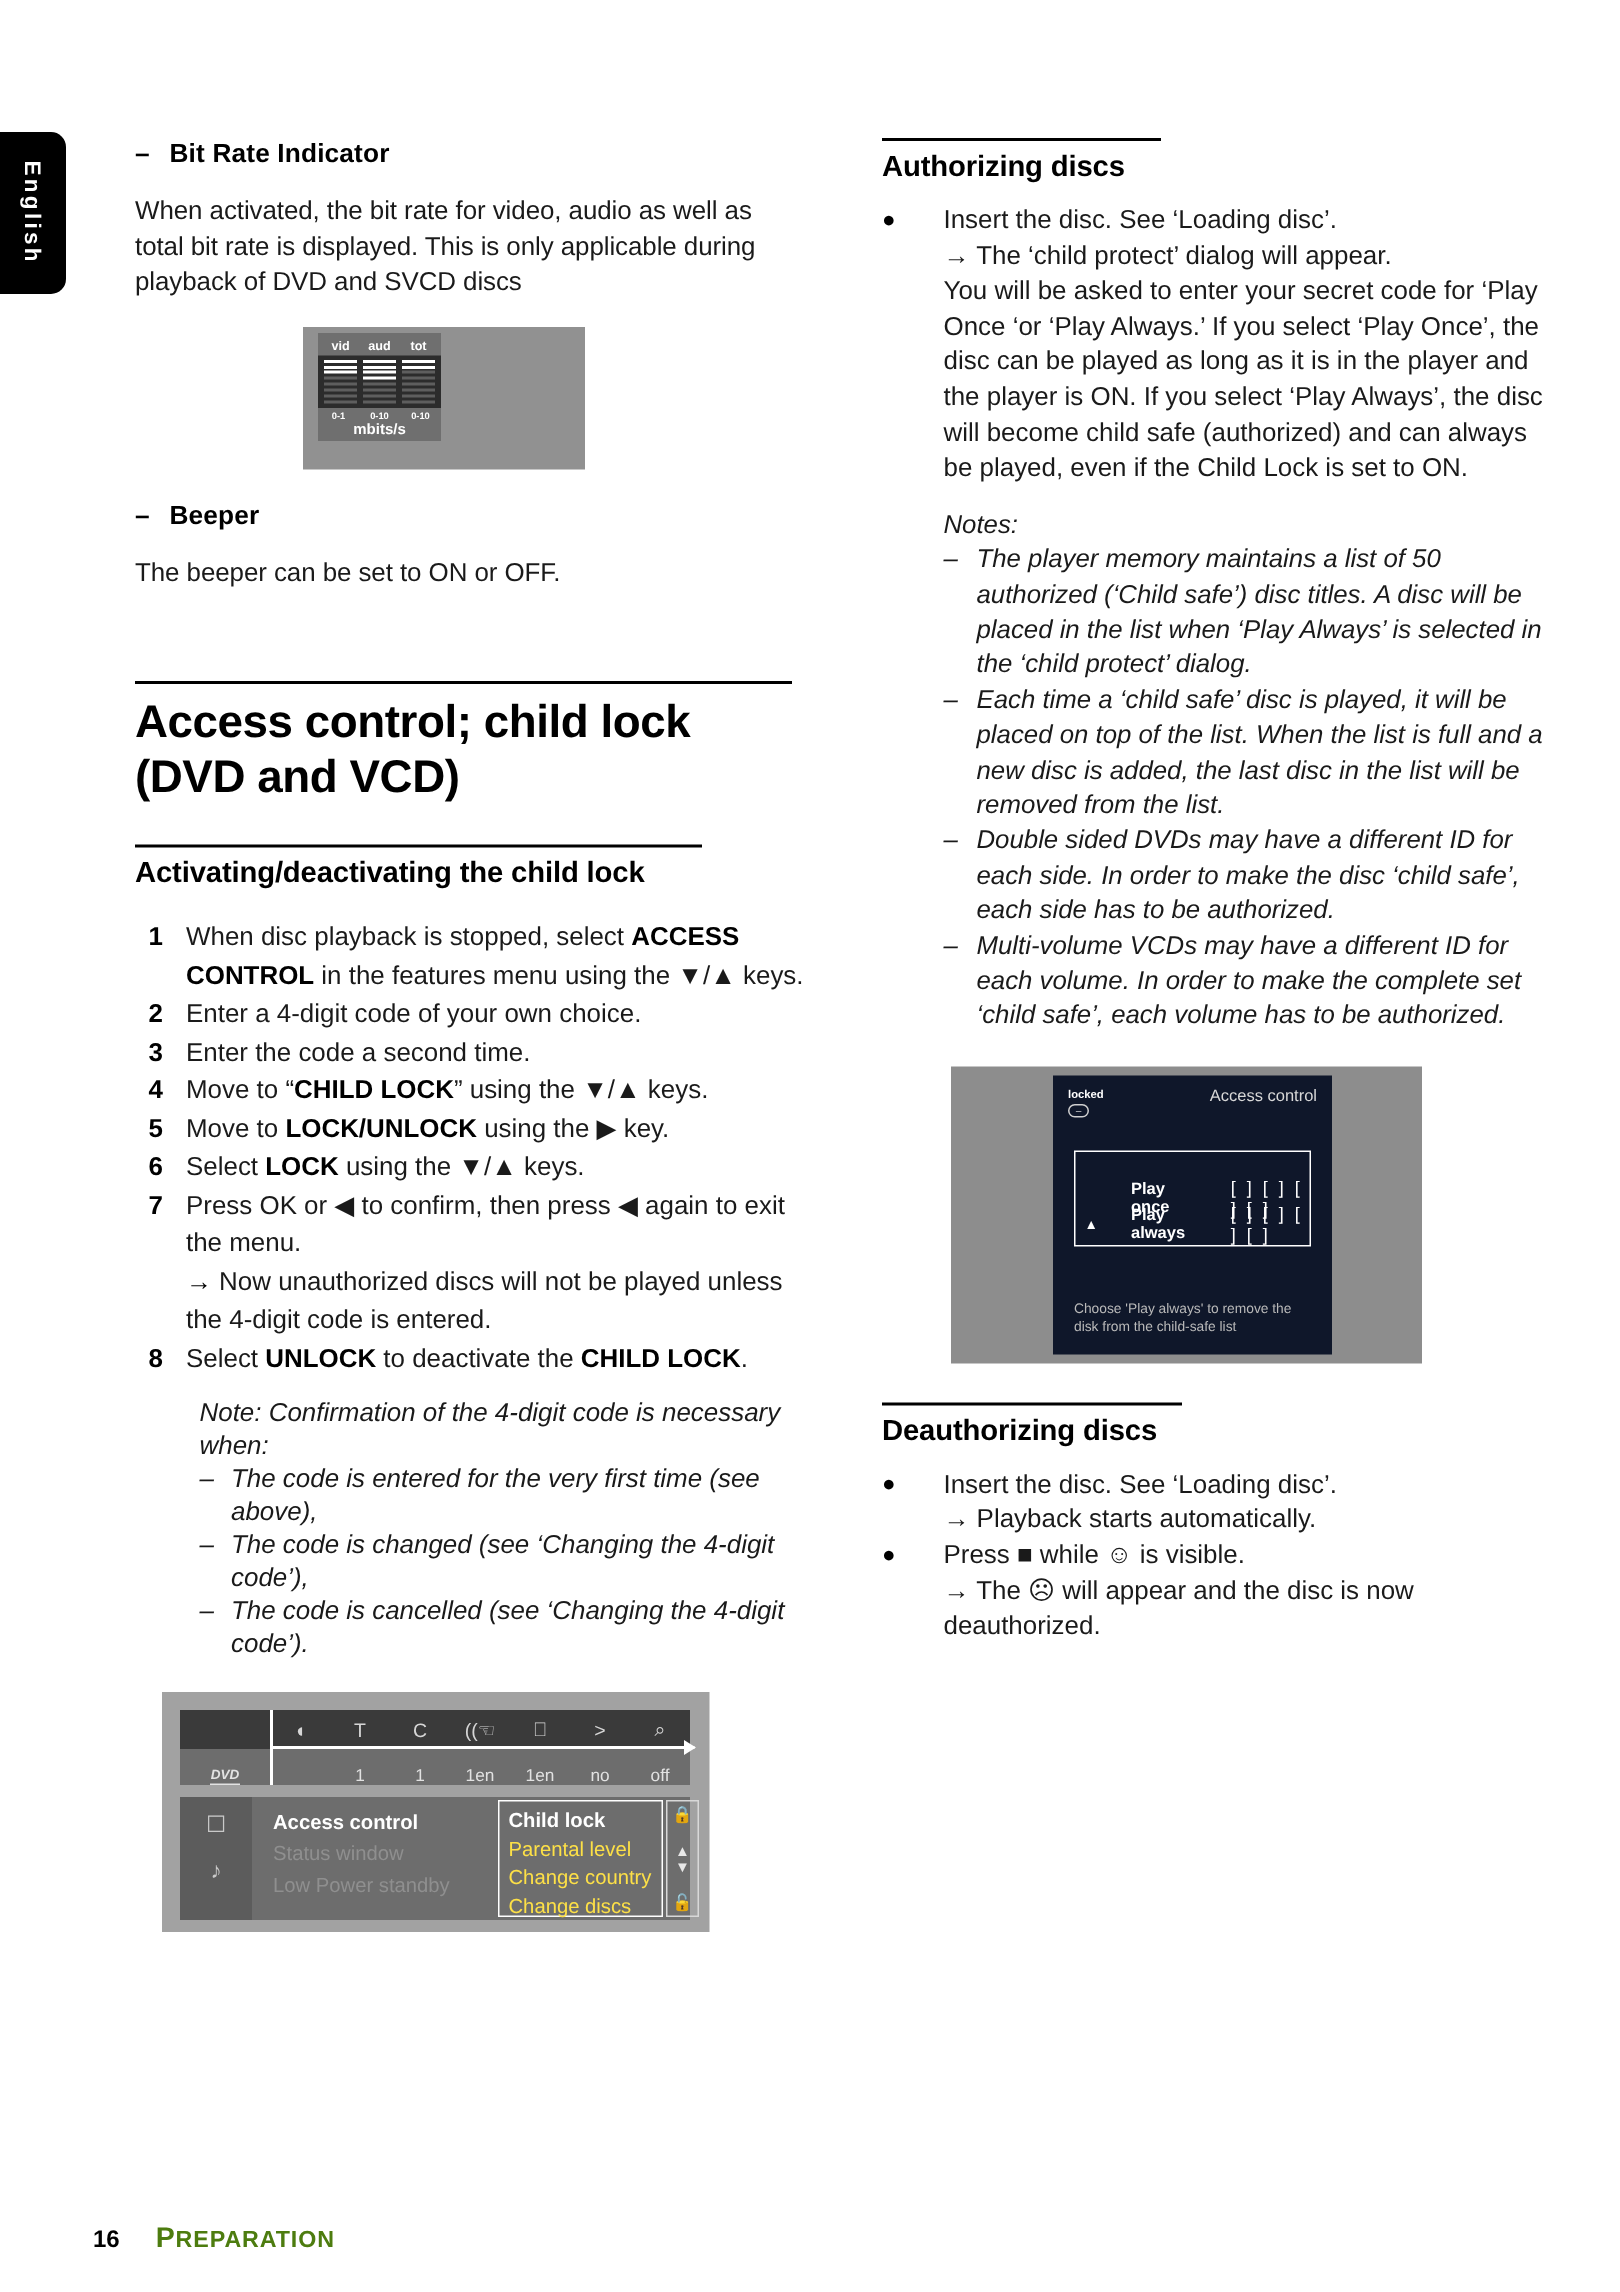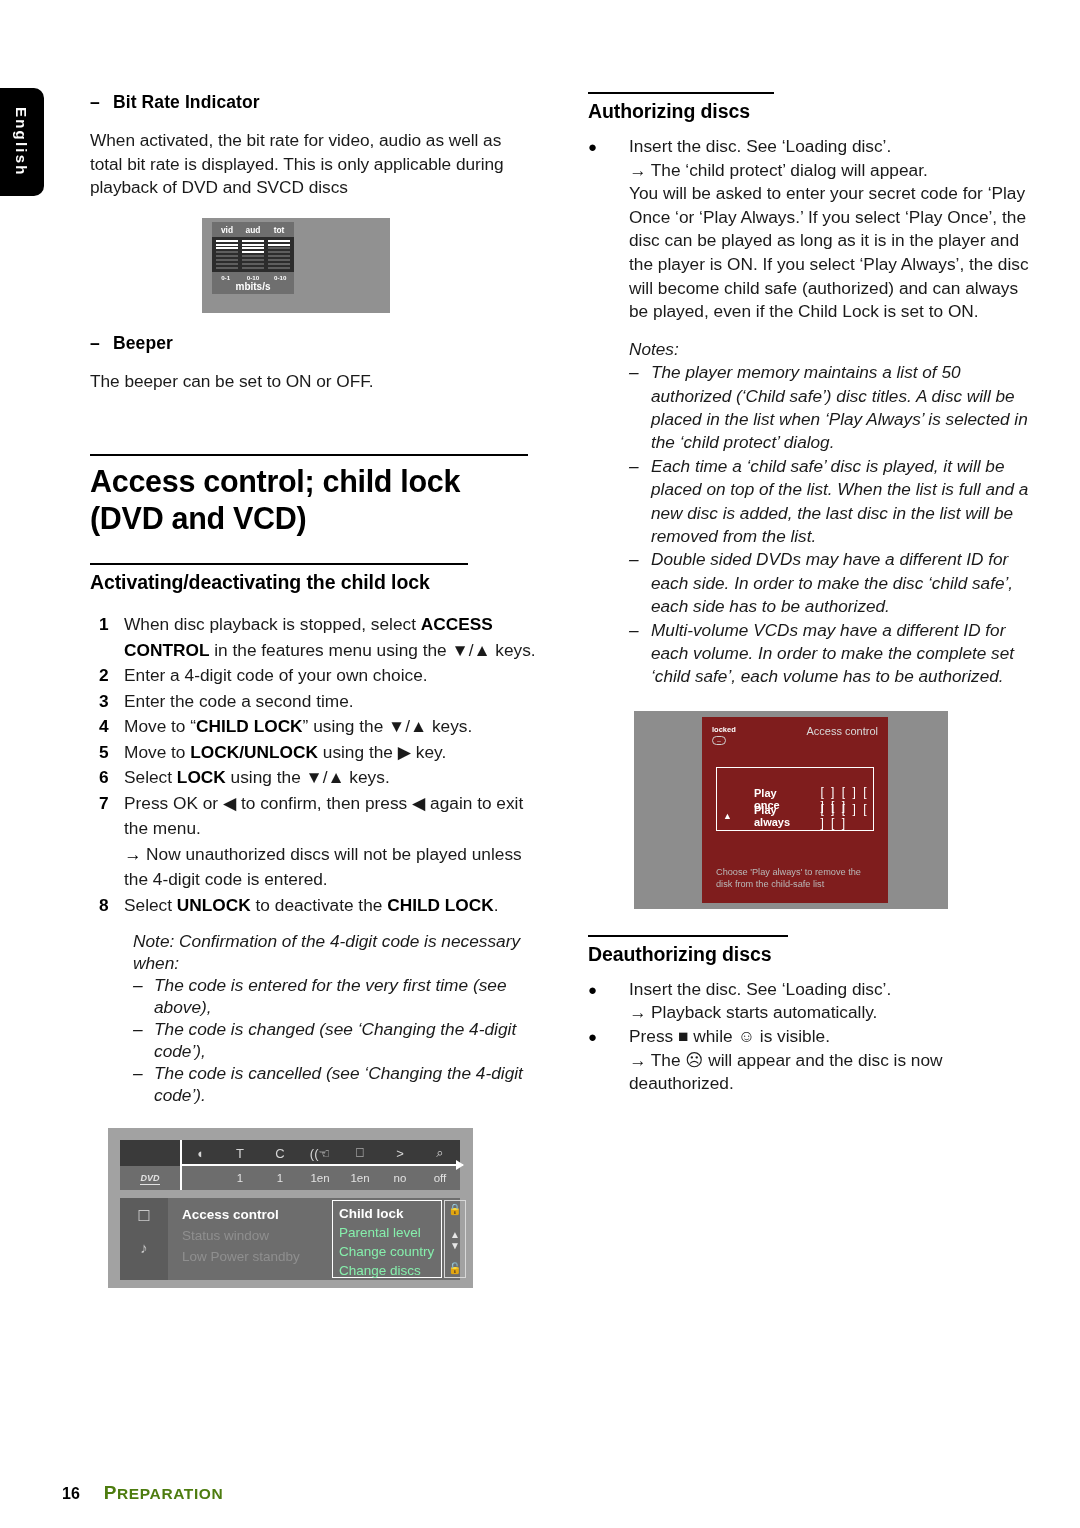--- a/index.html
+++ b/index.html
@@ -237,21 +237,21 @@
   }
   .menu-bar-icons .cell {
     flex: 1 1 0; text-align: center; font-size: 13px;
   }
   .menu-bar-icons .cell.first { flex: 0 0 60px; }
   .menu-vals {
     position: absolute;
     left: 0; top: 26px; width: 340px; height: 24px;
     background: #6d6d6d;
     display: flex;
-    align-items: center;
+    align-items: flex-end;
     color: #e2e2e2;
     font-size: 11.5px;
   }
   .menu-vals .cell { flex: 1 1 0; text-align: center; }
   .menu-vals .cell.first { flex: 0 0 60px; }
   .menu-vals .dvd-logo {
     font-size: 9px; font-weight: bold; font-style: italic;
     border-bottom: 1.5px solid #e2e2e2; padding-bottom: 1px;
     display: inline-block;
   }
@@ -303,21 +303,21 @@
     left: 212px; top: 2px;
     width: 110px; height: 78px;
     border: 1.5px solid #ffffff;
     background: #6d6d6d;
     font-size: 13.5px;
     line-height: 19px;
     padding: 3px 0 0 6px;
     box-sizing: border-box;
   }
   .menu-sub .active { color: #ffffff; font-weight: bold; }
-  .menu-sub .dim { color: #86efac; }
+  .menu-sub .dim { color: #fde047; }
   .menu-scroll {
     position: absolute;
     left: 324px; top: 2px;
     width: 22px; height: 78px;
     border: 1.5px solid #d8d8d8;
     box-sizing: border-box;
     color: #e8e8e8;
     font-size: 11px;
     text-align: center;
   }
@@ -330,21 +330,21 @@
     position: relative;
     margin: 22px 0 0 46px;
     width: 314px;
     height: 198px;
     background: #8d8d8d;
   }
   .ac-screen {
     position: absolute;
     left: 68px; top: 6px;
     width: 186px; height: 186px;
-    background: #7f1d1d;
+    background: #0f172a;
   }
   .ac-locked {
     position: absolute; left: 10px; top: 8px;
     color: #ffffff; font-size: 7.5px; font-weight: bold;
   }
   .ac-lockicon {
     position: absolute; left: 10px; top: 19px;
     width: 12px; height: 7px;
     border: 1px solid #cfcfcf; border-radius: 6px;
     color: #cfcfcf; font-size: 5px; text-align: center; line-height: 7px;

